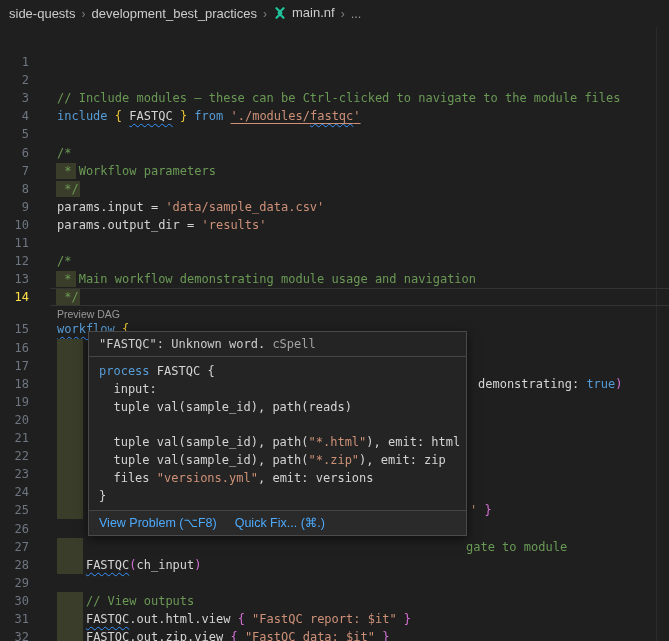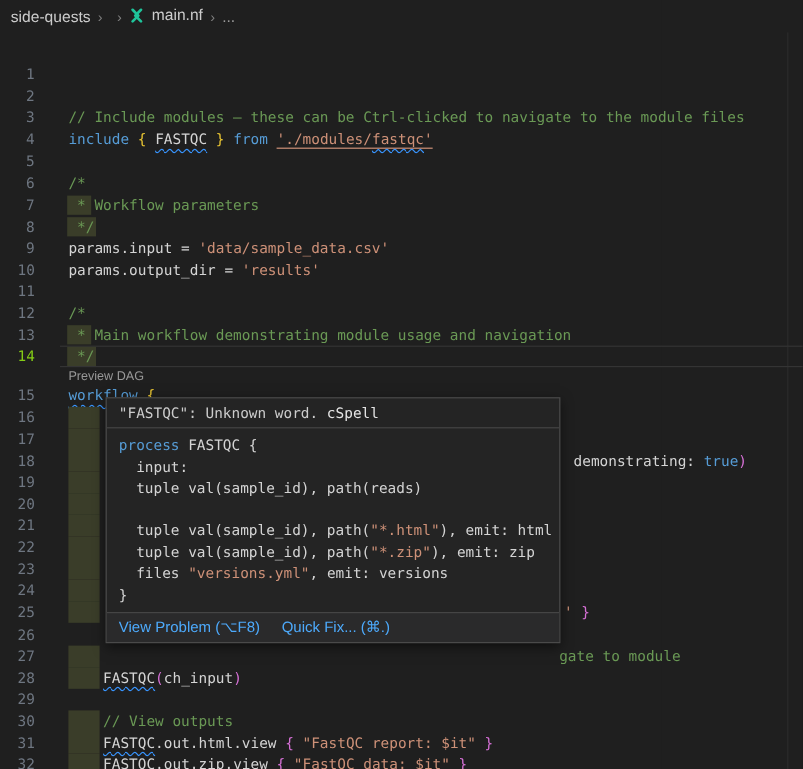--- a/index.html
+++ b/index.html
@@ -10,55 +10,56 @@
               padding-left:9px;box-sizing:border-box;font-family:"Liberation Sans",sans-serif;
               font-size:13px;color:#cccccc;}
   .breadcrumb .crumb{cursor:pointer;white-space:nowrap;}
   .breadcrumb .sep{color:#7f7f7f;margin:0 6px;font-size:12px;}
   .breadcrumb .dots{color:#9a9a9a;}
   .nf-icon{display:inline-block;vertical-align:-3px;margin-right:5px;}
   
   .editor{position:absolute;inset:27px 0 0 0;}
   .row{position:absolute;left:0;width:669px;height:18.1px;line-height:18.1px;white-space:pre;}
   .ln{position:absolute;left:0;top:0;width:29px;text-align:right;color:#6e7681;font-size:12px;}
-  .ln.active{color:#84cc16;}
+  .ln.active{color:#fde047;}
   .code{position:absolute;left:57px;top:0;white-space:pre;}
   .curline{position:absolute;left:50px;right:0;top:0;bottom:0;border-top:1px solid #343434;border-bottom:1px solid #343434;box-sizing:border-box;}
   .strip{position:absolute;left:57px;top:0;width:26px;height:100%;background:#3a3d29;}
   .hlbox{position:absolute;left:56px;top:1px;bottom:1px;background:#3a3d29;}
   
   .c-fg{color:#d4d4d4;} .c-kw{color:#569cd6;} .c-str{color:#ce9178;} .c-com{color:#6a9955;}
   .c-green{color:#6fa157;} .c-gold{color:#e9c532;} .c-pink{color:#d670d6;}
   .sq{text-decoration-line:underline;text-decoration-style:wavy;text-decoration-color:#3794ff;
       text-decoration-thickness:1px;text-underline-offset:3px;}
   .lnk{text-decoration-line:underline;text-decoration-style:solid;text-decoration-color:#ce9178;
        text-underline-offset:3px;cursor:pointer;}
   .lnk .sq{text-decoration-line:underline;text-decoration-style:wavy;text-decoration-color:#3794ff;}
   .codelens{position:absolute;left:57px;height:14px;line-height:14px;font-family:"Liberation Sans",sans-serif;
             font-size:10.5px;color:#999999;cursor:pointer;}
   .ruler{position:absolute;top:0;bottom:0;left:656px;width:1px;background:#2b2b2b;}
   
   .popup{position:absolute;left:88px;top:304px;width:379px;background:#242424;border:1px solid #4a4a4a;
          box-sizing:border-box;box-shadow:0 3px 10px rgba(0,0,0,.55);z-index:10;}
   .popup-header{padding:5px 10px 5px 10px;color:#cccccc;font-size:12px;border-bottom:1px solid #454545;white-space:pre;}
-  .popup-header .src{color:#e5e5e5;}
+  .popup-header .src{color:#a3a3a3;}
   .popup-code{padding:6px 10px 5px 10px;}
   .pc-line{height:17.8px;line-height:17.8px;white-space:pre;}
   .popup-actions{border-top:1px solid #454545;background:#2a2a2b;padding:3px 10px;height:18px;line-height:18px;
                  font-family:"Liberation Sans",sans-serif;font-size:12.5px;display:flex;gap:18px;}
   .popup-actions a{color:#4daafc;cursor:pointer;white-space:nowrap;}
   .fragment{position:absolute;top:0;white-space:pre;}
 </style>
 </head>
 <body>
 
 <div class="screen">
   <div class="breadcrumb" id="breadcrumb">
       <span class="crumb"><span>side-quests</span></span>
       <span class="sep">›</span>
+      <span class="crumb"><span>development_best_practices</span></span>
       <span class="sep">›</span>
       <span class="crumb"><span class="nf-icon"><svg width="14" height="14" viewBox="0 0 16 16" fill="none" stroke="#1fc39a" stroke-width="2.6" stroke-linecap="round" stroke-linejoin="round">
             <path d="M4 2.5 L9.5 8 L4 13.5"></path>
             <path d="M12 2.5 L6.5 8 L12 13.5"></path>
           </svg></span><span>main.nf</span></span>
       <span class="sep">›</span>
       <span class="crumb dots"><span>...</span></span>
     </div>
 
   <div class="editor" id="editor">

